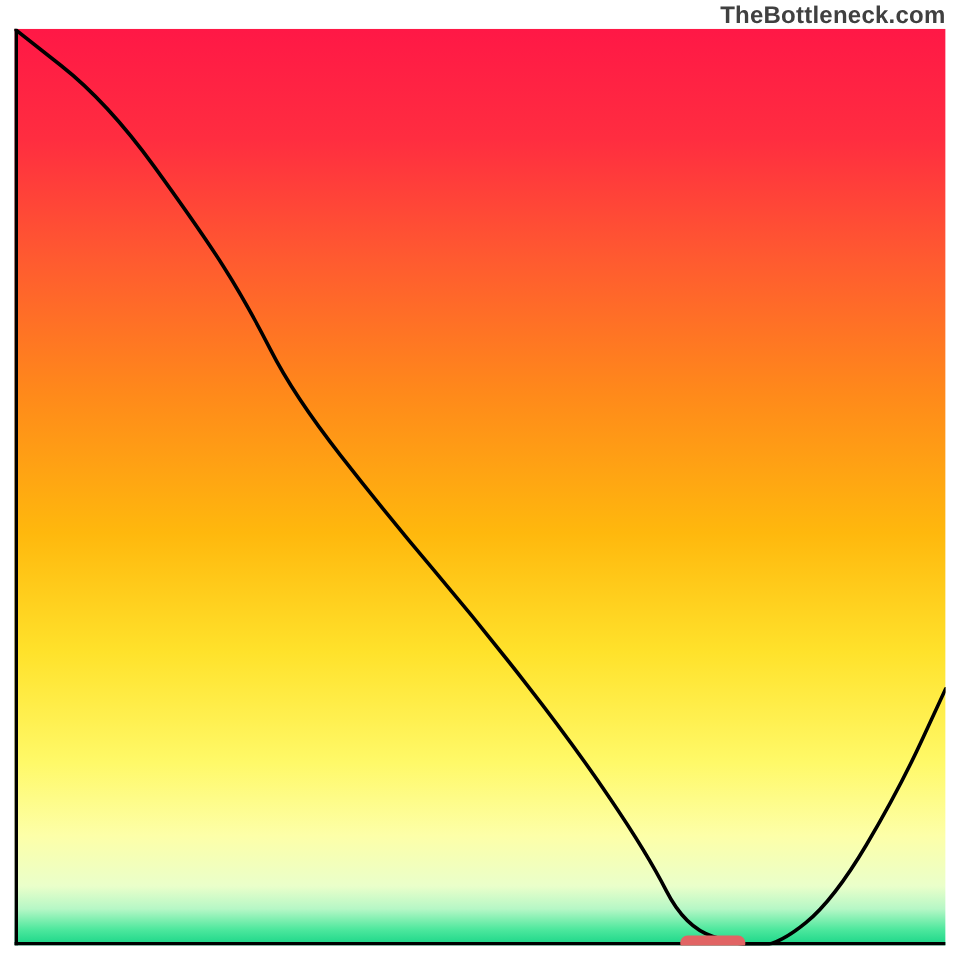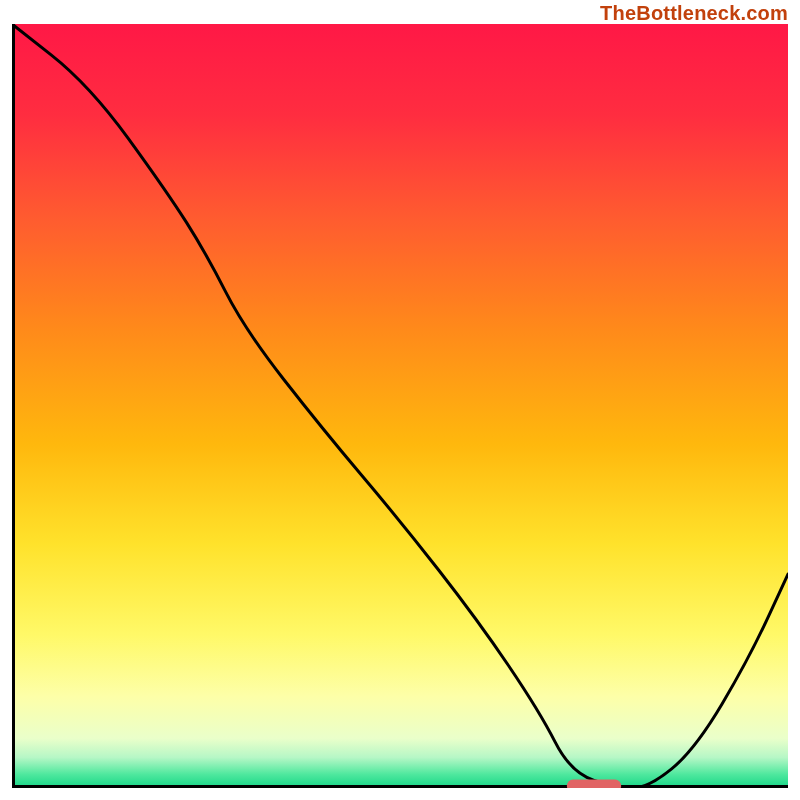--- a/index.html
+++ b/index.html
@@ -15,21 +15,21 @@
     position: absolute;
     left: 12px;
     top: 24px;
     width: 776px;
     height: 764px;
   }
   .watermark {
     position: absolute;
     top: 2px;
     right: 12px;
-    color: #c2410c;
+    color: #404040;
     font-size: 20px;
     font-weight: 600;
     letter-spacing: 0.2px;
   }
   svg { display: block; }
 </style>
 </head>
 <body>
 
 <div class="watermark">TheBottleneck.com</div>

